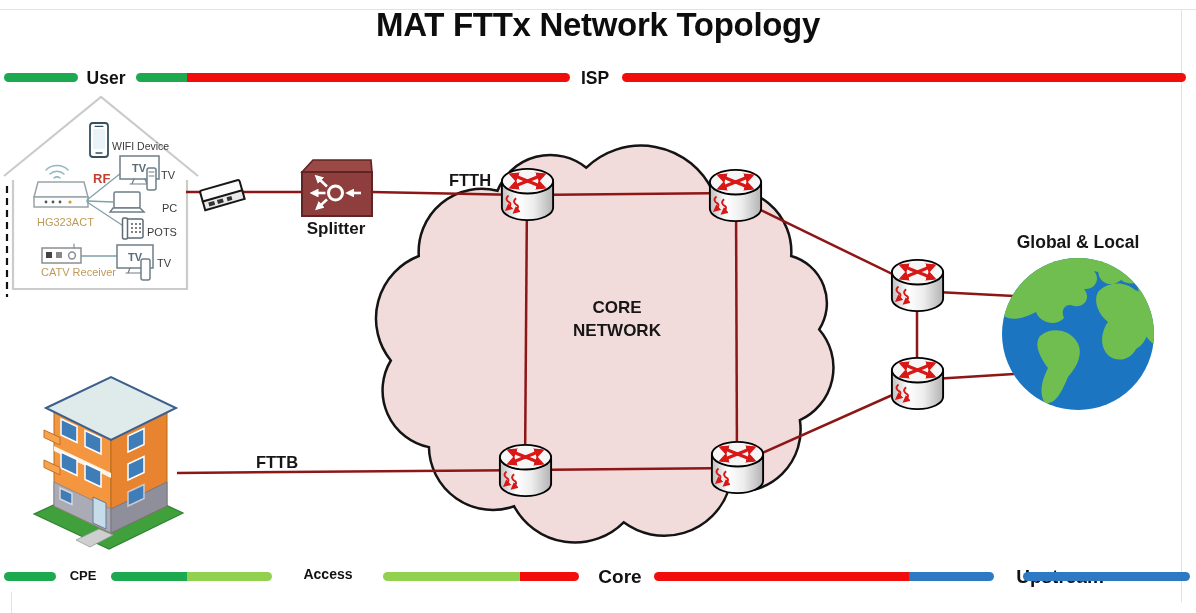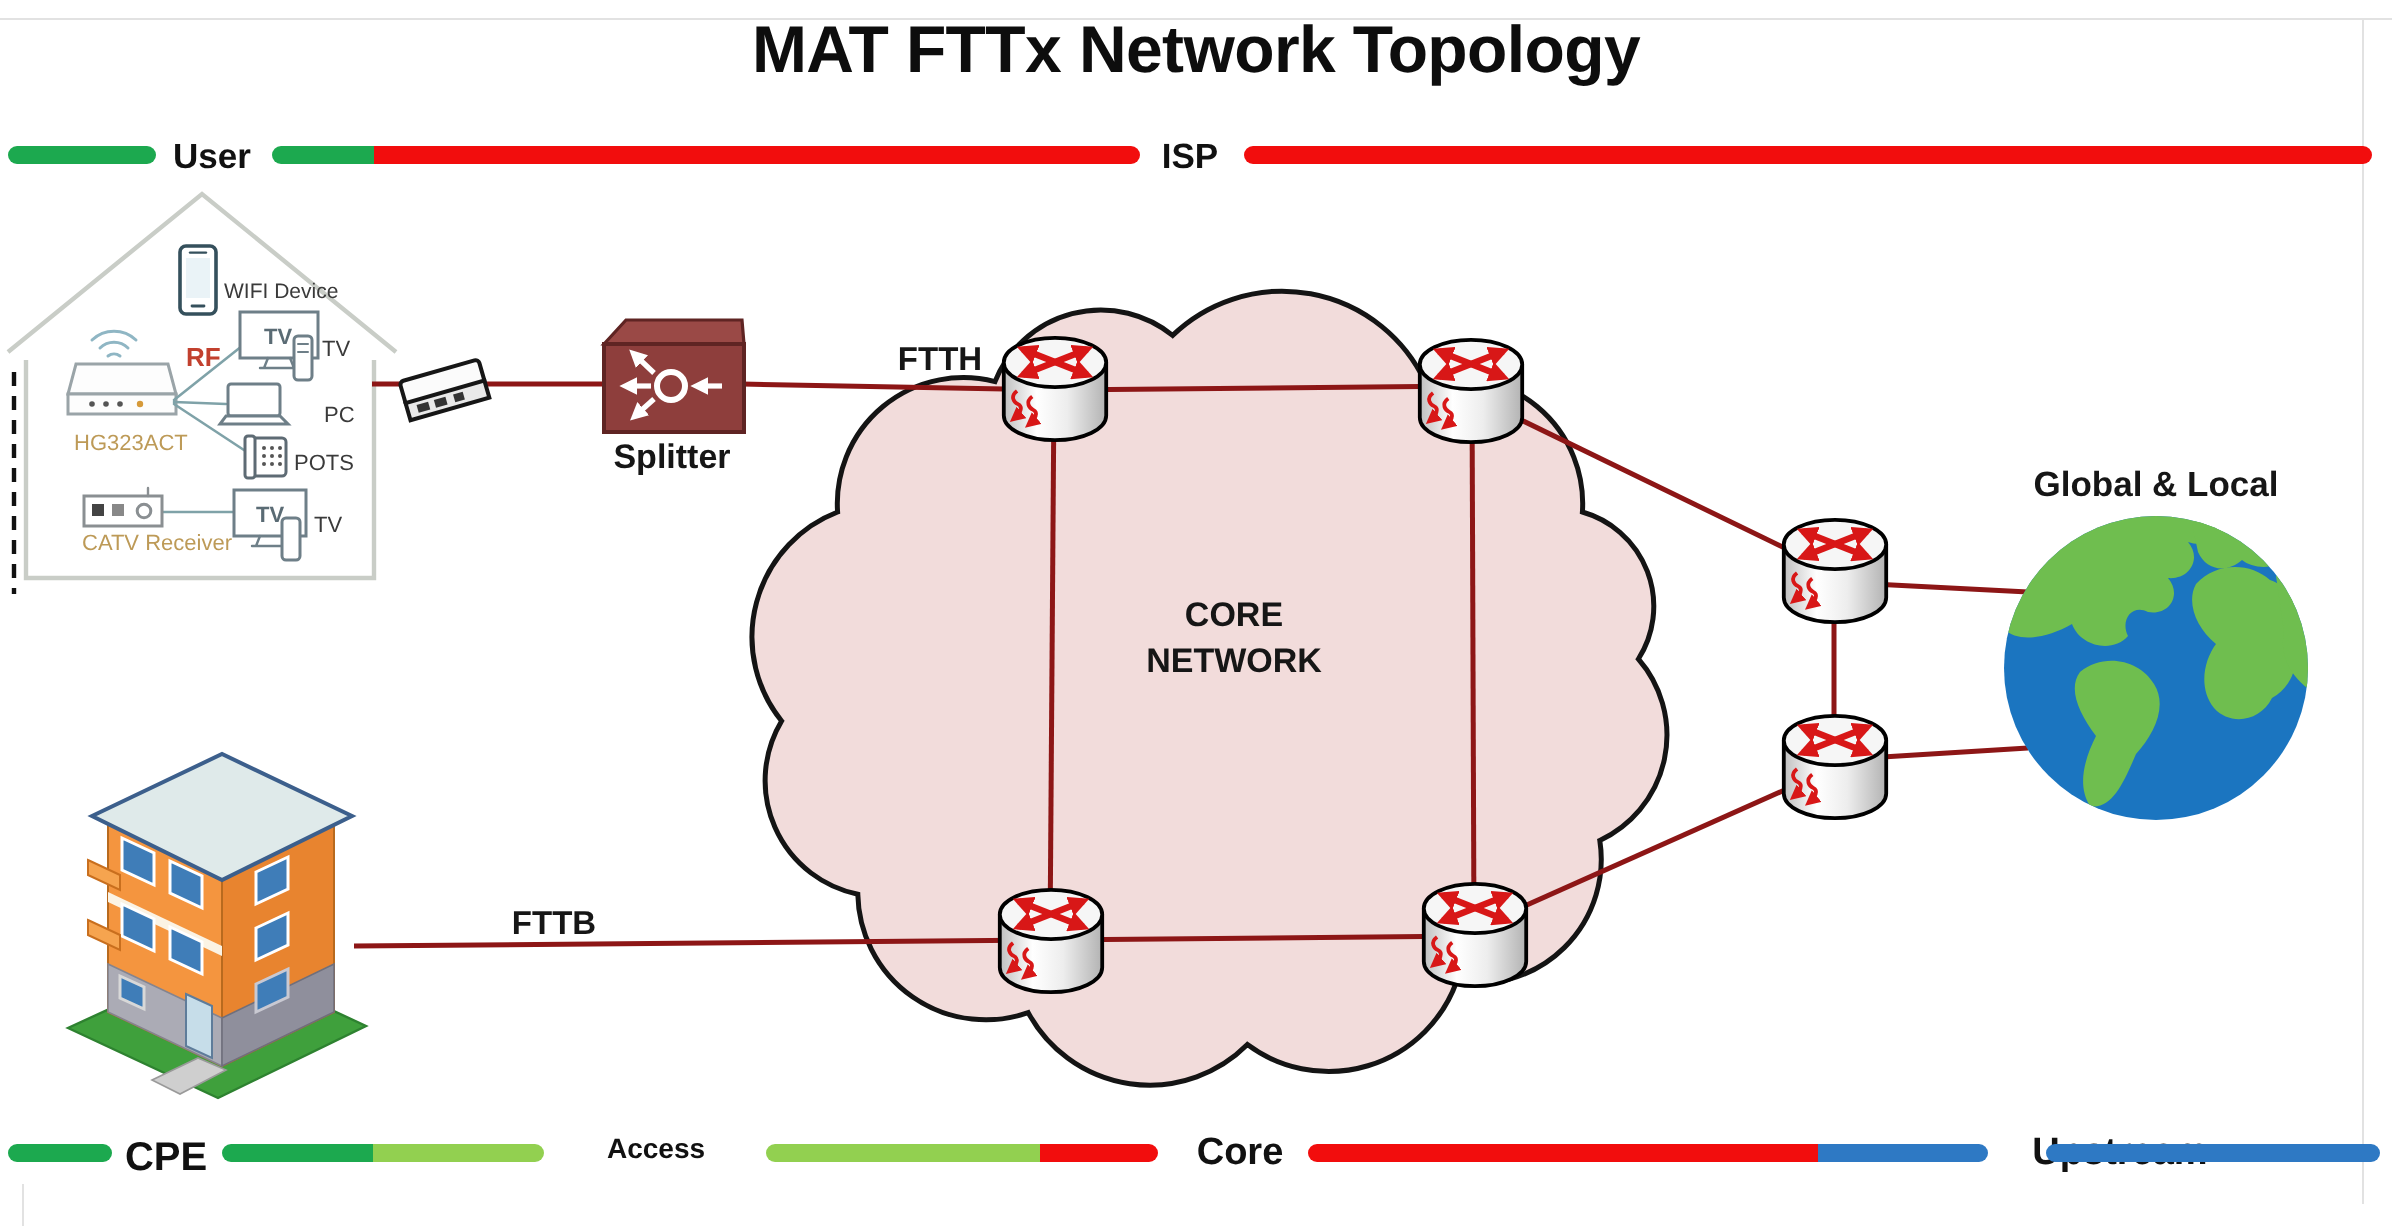--- a/index.html
+++ b/index.html
@@ -42,21 +42,21 @@
 
   <div class="abs title">MAT FTTx Network Topology</div>
 
   <div class="abs bar bar-solid-green" style="left:4px;top:73px;width:74px;"></div>
   <div class="abs barlabel" style="left:106px;top:68px;font-size:17.5px;">User</div>
   <div class="abs bar bar-green-red" style="left:136px;top:73px;width:434px;"></div>
   <div class="abs barlabel" style="left:595px;top:68px;font-size:17.5px;">ISP</div>
   <div class="abs bar bar-solid-red" style="left:622px;top:73px;width:564px;"></div>
 
   <div class="abs bar bar-solid-green" style="left:4px;top:572px;width:52px;"></div>
-  <div class="abs barlabel" style="left:83px;top:568px;font-size:20px;">CPE</div>
+  <div class="abs barlabel" style="left:83px;top:568px;font-size:13px;">CPE</div>
   <div class="abs bar bar-green-lgreen" style="left:111px;top:572px;width:161px;"></div>
   <div class="abs barlabel" style="left:328px;top:566px;font-size:14px;">Access</div>
   <div class="abs bar bar-lgreen-red" style="left:383px;top:572px;width:196px;"></div>
   <div class="abs barlabel" style="left:620px;top:566px;font-size:19px;">Core</div>
   <div class="abs bar bar-red-blue" style="left:654px;top:572px;width:340px;"></div>
   <div class="abs barlabel" style="left:1060px;top:566px;font-size:19px;">Upstream</div>
   <div class="abs bar bar-solid-blue" style="left:1023px;top:572px;width:167px;"></div>
 
   <svg width="1196" height="613" viewBox="0 0 1196 613">
     <defs>

